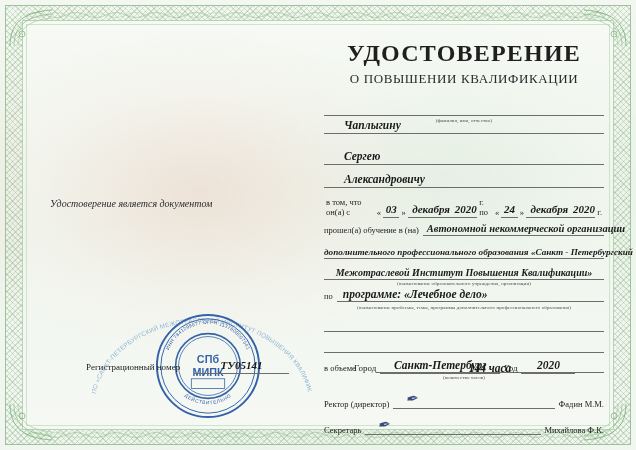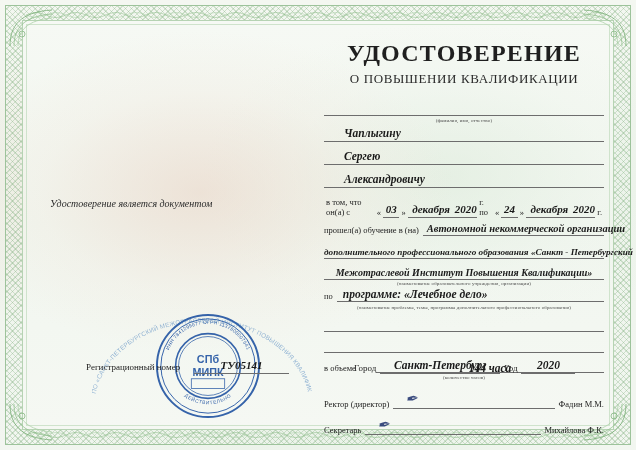--- a/index.html
+++ b/index.html
@@ -293,21 +293,21 @@
       <div>Удостоверение является документом</div>
     </div>
 
     <div class="form">
 
       <div class="r-issued" style="top:0;">
         <span class="fill"></span>
       </div>
       <div class="hint-abs hint" style="top:15px;">(фамилия, имя, отчество)</div>
 
-      <div class="name-line" style="top:22px;">
+      <div class="name-line" style="top:14px;">
         <span class="val">Чаплыгину</span>
       </div>
 
       <div class="name-line" style="top:45px;">
         <span class="val">Сергею</span>
       </div>
 
       <div class="name-line" style="top:68px;">
         <span class="val">Александровичу</span>
       </div>

